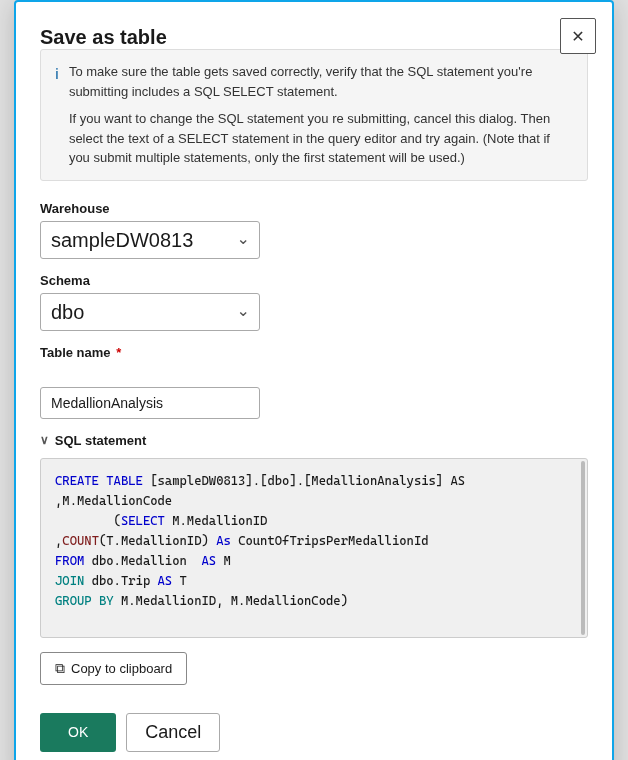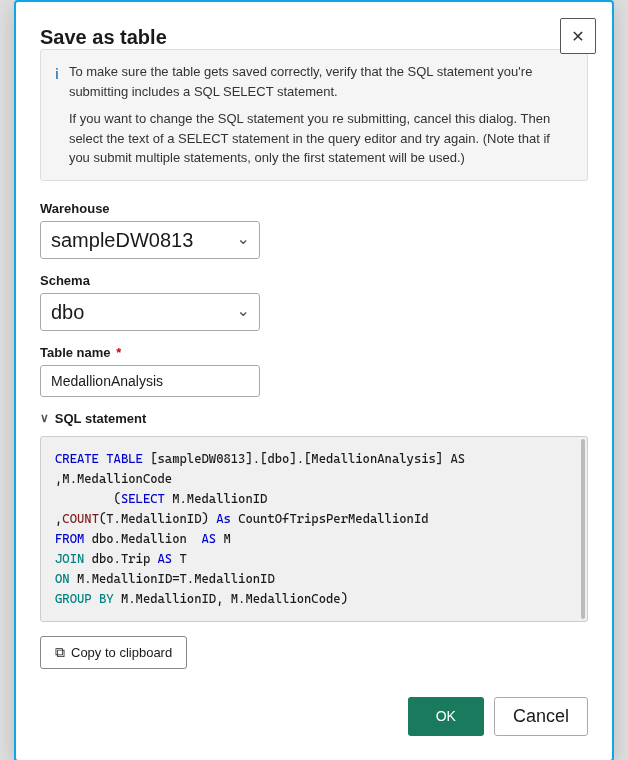--- a/index.html
+++ b/index.html
@@ -111,20 +111,21 @@
       color: #555;
       pointer-events: none;
     }
     .text-input {
       width: 220px;
       padding: 7px 10px;
       border: 1px solid #aaa;
       border-radius: 3px;
       font-size: 14px;
       color: #1a1a1a;
+      margin-top: 22px;
     }
     .sql-section {
       margin-bottom: 14px;
     }
     .sql-toggle {
       display: flex;
       align-items: center;
       gap: 6px;
       cursor: pointer;
       margin-bottom: 10px;
@@ -177,21 +178,20 @@
       font-size: 13px;
       color: #1a1a1a;
       cursor: pointer;
       margin-bottom: 20px;
     }
     .copy-icon {
       font-size: 14px;
     }
     .dialog-footer {
       display: flex;
-      justify-content: flex-end;
       gap: 10px;
       margin-top: 8px;
     }
     .btn-ok {
       padding: 8px 28px;
       background: #1a7a5e;
       color: #fff;
       border: none;
       border-radius: 3px;
       font-size: 14px;
@@ -254,21 +254,20 @@
       <span>SQL statement</span>
     </div>
     <div class="sql-editor">
       <div class="sql-scrollbar"></div>
       <span class="sql-line"><span class="kw-blue">CREATE TABLE </span><span class="kw-black">[sampleDW0813].[dbo].[MedallionAnalysis] AS</span></span>
       <span class="sql-line"><span class="kw-black">,M.MedallionCode</span></span>
       <span class="sql-line"><span class="kw-black">        (</span><span class="kw-blue">SELECT </span><span class="kw-black">M.MedallionID</span></span>
       <span class="sql-line"><span class="kw-black">,</span><span class="kw-purple">COUNT</span><span class="kw-black">(T.MedallionID) </span><span class="kw-blue">As </span><span class="kw-black">CountOfTripsPerMedallionId</span></span>
       <span class="sql-line"><span class="kw-blue">FROM </span><span class="kw-black">dbo.Medallion  </span><span class="kw-blue">AS </span><span class="kw-black">M</span></span>
       <span class="sql-line"><span class="kw-teal">JOIN </span><span class="kw-black">dbo.Trip </span><span class="kw-blue">AS </span><span class="kw-black">T</span></span>
-      <span class="sql-line"><span class="kw-teal">ON </span><span class="kw-black">M.MedallionID=T.MedallionID</span></span>
       <span class="sql-line"><span class="kw-teal">GROUP BY </span><span class="kw-black">M.MedallionID, M.MedallionCode)</span></span>
     </div>
   </div>
 
   <button class="copy-button">
     <span class="copy-icon">⧉</span>
     <span>Copy to clipboard</span>
   </button>
 
   <div class="dialog-footer">

